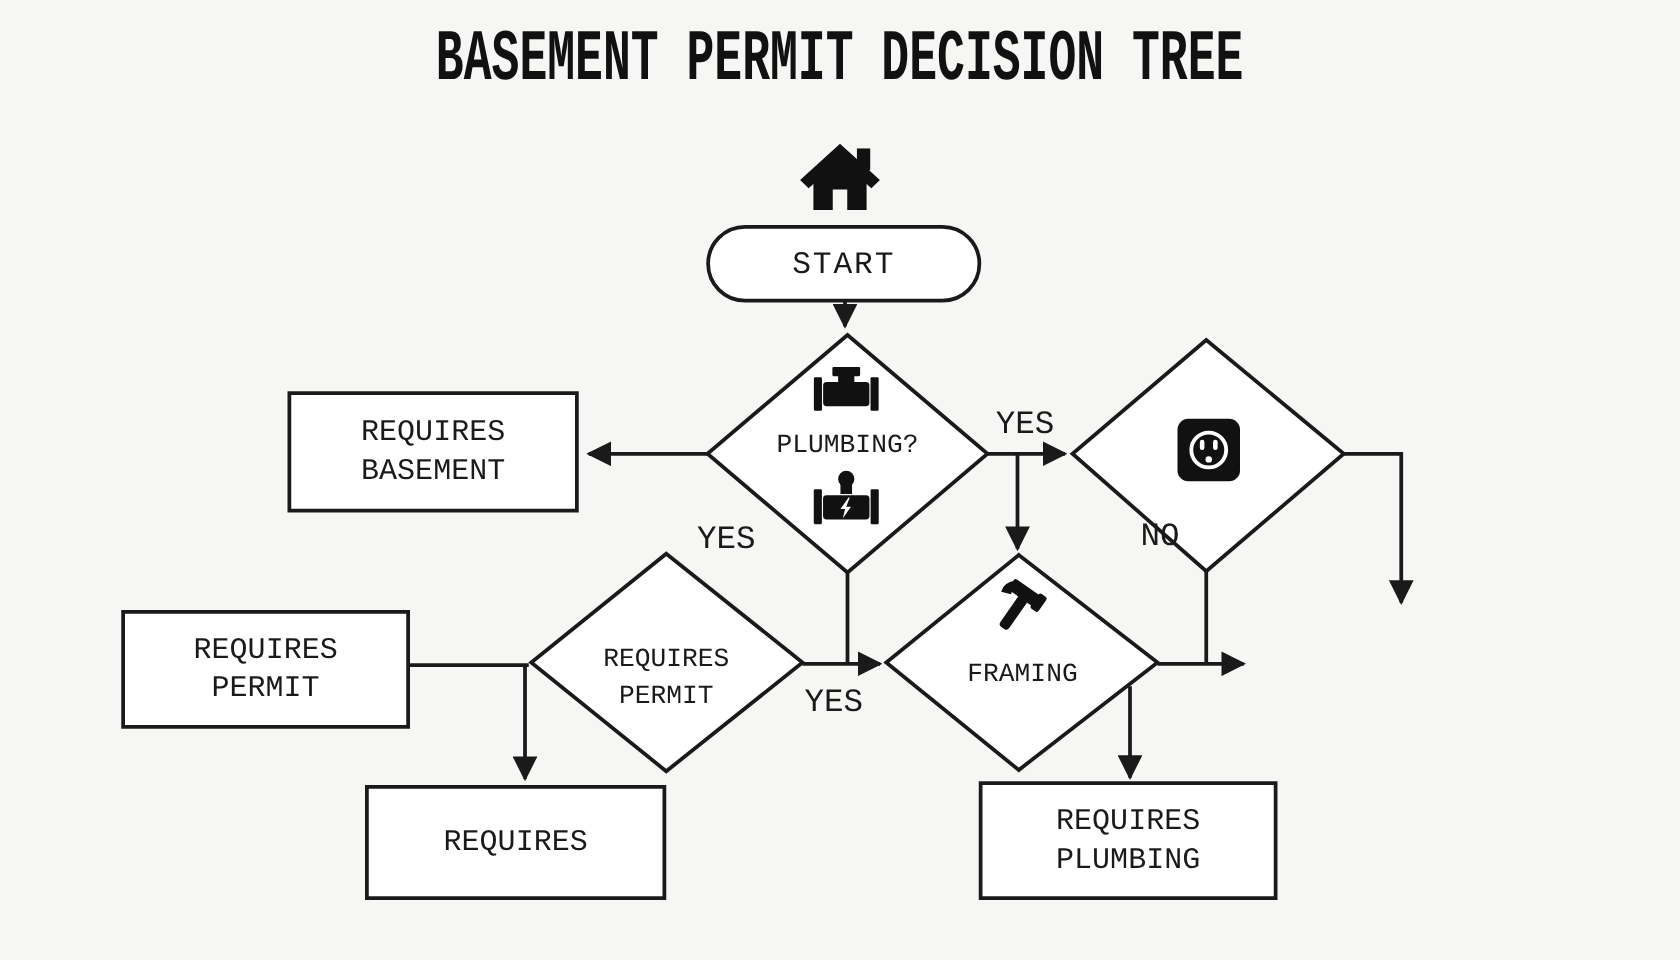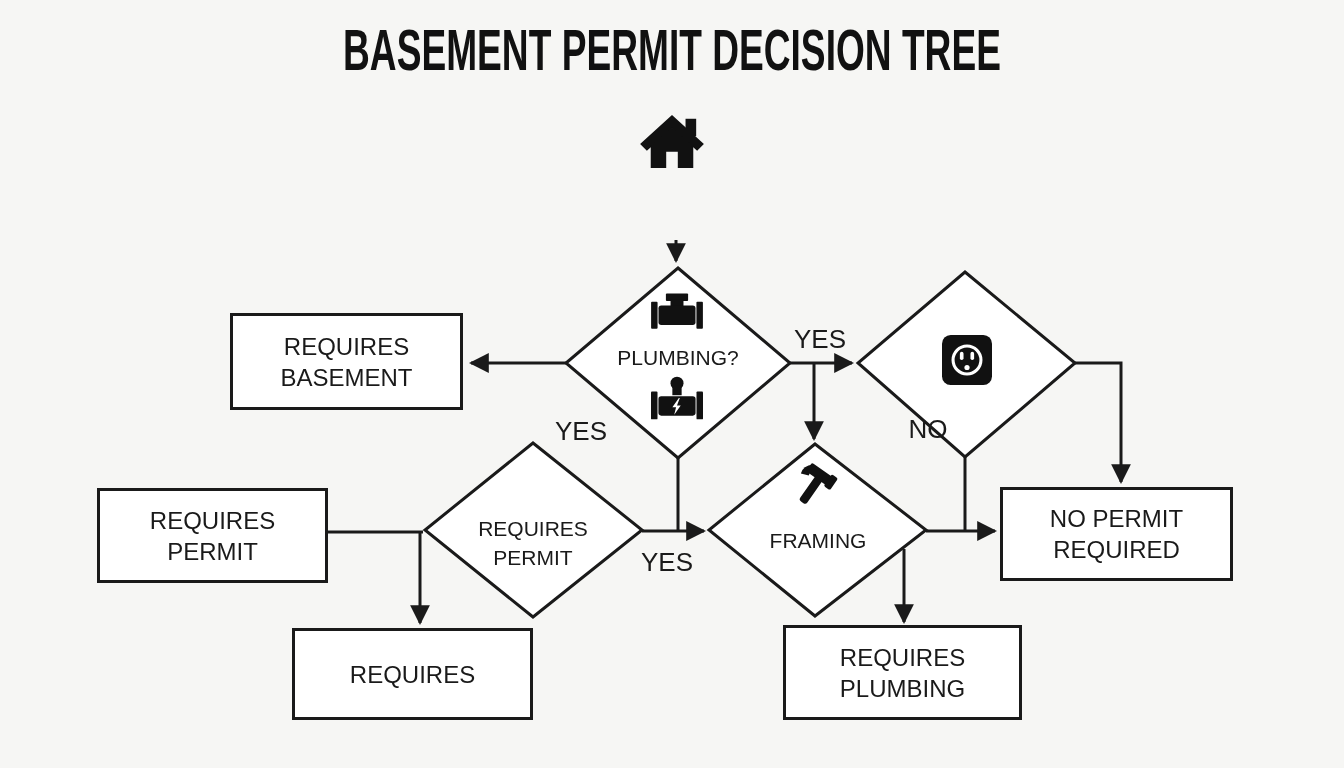--- a/index.html
+++ b/index.html
@@ -7,21 +7,21 @@
     --node-fill:#ffffff;
     --line:#1a1a1a;
   }
   *{margin:0;padding:0;box-sizing:border-box;}
   html,body{width:1344px;height:768px;overflow:hidden;}
   body{
     background:var(--background);
     font-family:"Liberation Sans","DejaVu Sans",sans-serif;
     color:#1a1a1a;
   }
-  .canvas{position:relative;width:1344px;height:768px;}
+  .canvas{position:relative;width:1344px;height:768px;font-family:Liberation Mono, monospace;}
 
   
   .title{
     position:absolute;left:0;right:0;top:16px;
     text-align:center;white-space:nowrap;
   }
   .title .t-inner{
     display:inline-block;
     font-size:58px;font-weight:700;letter-spacing:0px;
     transform:scaleX(0.64);transform-origin:50% 50%;
@@ -101,20 +101,23 @@
   </svg>
 
   <div class="icon" style="left:672px;top:141px">
     <svg width="70" height="58" viewBox="0 0 70 60">
       <rect x="49" y="7" width="11" height="18"></rect>
       <path d="M35 3 L2 33 L9 40 L35 17 L61 40 L68 33 Z"></path>
       <path d="M13 35 L35 16 L57 35 V58 H41 V41 H29 V58 H13 Z"></path>
     </svg>
   </div>
 
+  <div class="pill" style="left:565px;top:180px;width:220px;height:62px">
+    <span>START</span>
+  </div>
 
   <div class="icon" style="left:677px;top:312px">
     <svg width="52" height="37" viewBox="0 0 56 40">
       <rect x="16" y="0" width="24" height="8" rx="1"></rect>
       <rect x="21" y="6" width="14" height="9"></rect>
       <rect x="0" y="9" width="7" height="29" rx="1"></rect>
       <rect x="49" y="9" width="7" height="29" rx="1"></rect>
       <rect x="8" y="13" width="40" height="21" rx="3"></rect>
     </svg>
   </div>
@@ -160,24 +163,20 @@
       </g>
     </svg>
   </div>
   <div class="diamond-label" style="left:818px;top:540px">FRAMING</div>
 
   <div class="box" style="left:97px;top:488px;width:231px;height:95px">
     <span>REQUIRES</span>
     <span>PERMIT</span>
   </div>
 
-  <div class="box" style="left:1000px;top:487px;width:233px;height:94px">
-    <span>NO PERMIT</span>
-    <span>REQUIRED</span>
-  </div>
 
   <div class="box" style="left:292px;top:628px;width:241px;height:92px">
     <span>REQUIRES</span>
   </div>
 
   <div class="box" style="left:783px;top:625px;width:239px;height:95px">
     <span>REQUIRES</span>
     <span>PLUMBING</span>
   </div>
 

